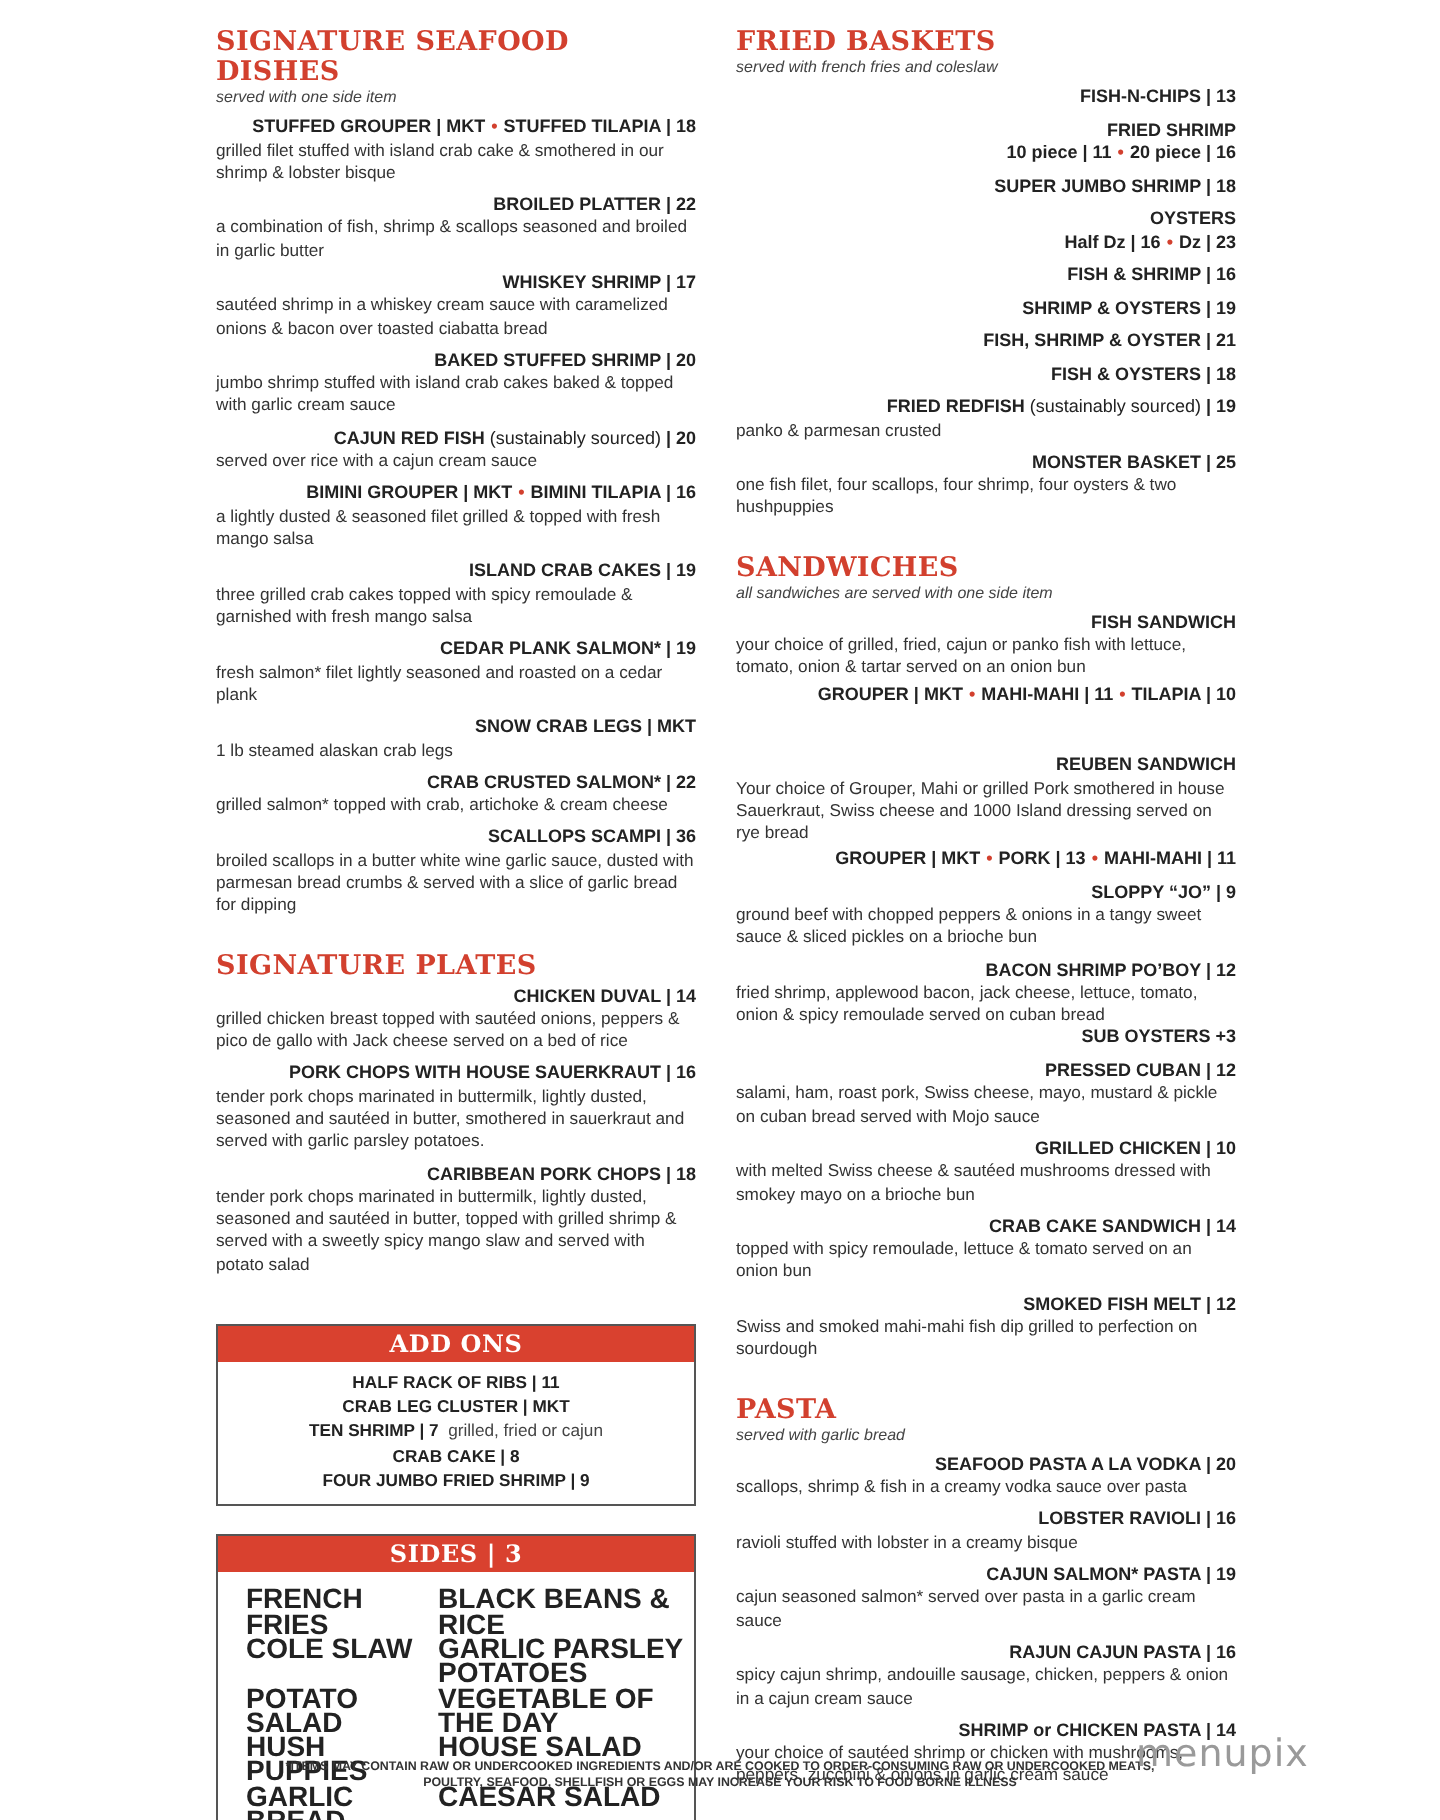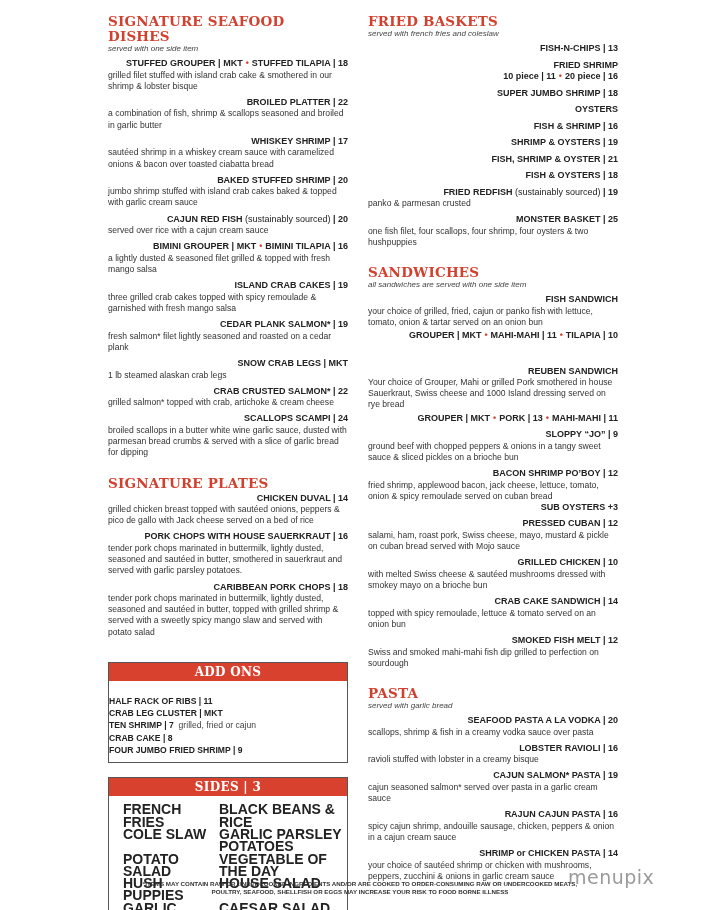--- a/index.html
+++ b/index.html
@@ -12,21 +12,21 @@
                color:#d2402e; font-size:13.5px; letter-spacing:0.2px; line-height:15px; margin:0; }
   .sec-sub { font-style:italic; font-size:8px; color:#444; line-height:10px; margin:0 0 4px 0; }
   .item { margin:0 0 5px 0; }
   .item-name { font-weight:bold; font-size:9px; line-height:11.5px; color:#222;text-align:right; }
   .item-name .light { font-weight:normal; }
   .item-desc { font-size:8.6px; line-height:11.2px; color:#333; }
   .dot { color:#d2402e; font-weight:bold; padding:0 3px; }
   .box { border:1.5px solid #555; margin-top:8px; }
   .box-head { background:#d9412f; color:#fff; font-family:"DejaVu Serif", "Liberation Serif", serif;
               font-weight:bold; font-size:12px; text-align:center; height:18px; line-height:18px; letter-spacing:0.3px; }
-  .addons-list { padding:14px 0 6px 0; }
+  .addons-list { text-align:center; padding:4px 0 6px 0; }
   .addon { font-weight:bold; font-size:8.6px; line-height:12.3px; color:#222; }
   .addon .light { font-weight:normal; color:#444; }
   .sides-grid { display:grid; grid-template-columns: 96px 1fr; padding:7px 0 7px 14px; }
   .side { font-weight:bold; font-size:14px; line-height:12.3px; color:#222; }
   .footer { position:absolute; left:140px; top:880px; width:440px; text-align:center;
             font-weight:bold; font-size:6.2px; line-height:8px; color:#333; }
   .watermark { position:absolute; left:568px; top:866px; font-size:19px; color:#9a9a9a;
                font-family:"DejaVu Sans", sans-serif; letter-spacing:0.5px; font-weight:normal; }
 </style>
 </head>
@@ -72,21 +72,21 @@
     </div>
     <div class="item">
       <div class="item-name">SNOW CRAB LEGS | MKT</div>
       <div class="item-desc">1 lb steamed alaskan crab legs</div>
     </div>
     <div class="item">
       <div class="item-name">CRAB CRUSTED SALMON* | 22</div>
       <div class="item-desc">grilled salmon* topped with crab, artichoke &amp; cream cheese</div>
     </div>
     <div class="item">
-      <div class="item-name">SCALLOPS SCAMPI | 24</div>
+      <div class="item-name">SCALLOPS SCAMPI | 36</div>
       <div class="item-desc">broiled scallops in a butter white wine garlic sauce, dusted with parmesan bread crumbs &amp; served with a slice of garlic bread for dipping</div>
     </div>
   </section>
 
   <div style="height:12px"></div>
 
   <section>
     <h2 class="sec-title">SIGNATURE PLATES</h2>
     <div class="item" style="margin-top:2px">
       <div class="item-name">CHICKEN DUVAL | 14</div>
@@ -141,20 +141,21 @@
     </div>
     <div class="item">
       <div class="item-name">FRIED SHRIMP</div>
       <div class="item-name"><span>10 piece | 11</span><span class="dot">•</span><span>20 piece | 16</span></div>
     </div>
     <div class="item">
       <div class="item-name">SUPER JUMBO SHRIMP | 18</div>
     </div>
     <div class="item">
       <div class="item-name">OYSTERS</div>
+      <div class="item-name"><span>Half Dz | 16</span><span class="dot">•</span><span>Dz | 23</span></div>
     </div>
     <div class="item">
       <div class="item-name">FISH &amp; SHRIMP | 16</div>
     </div>
     <div class="item">
       <div class="item-name">SHRIMP &amp; OYSTERS | 19</div>
     </div>
     <div class="item">
       <div class="item-name">FISH, SHRIMP &amp; OYSTER | 21</div>
     </div>

